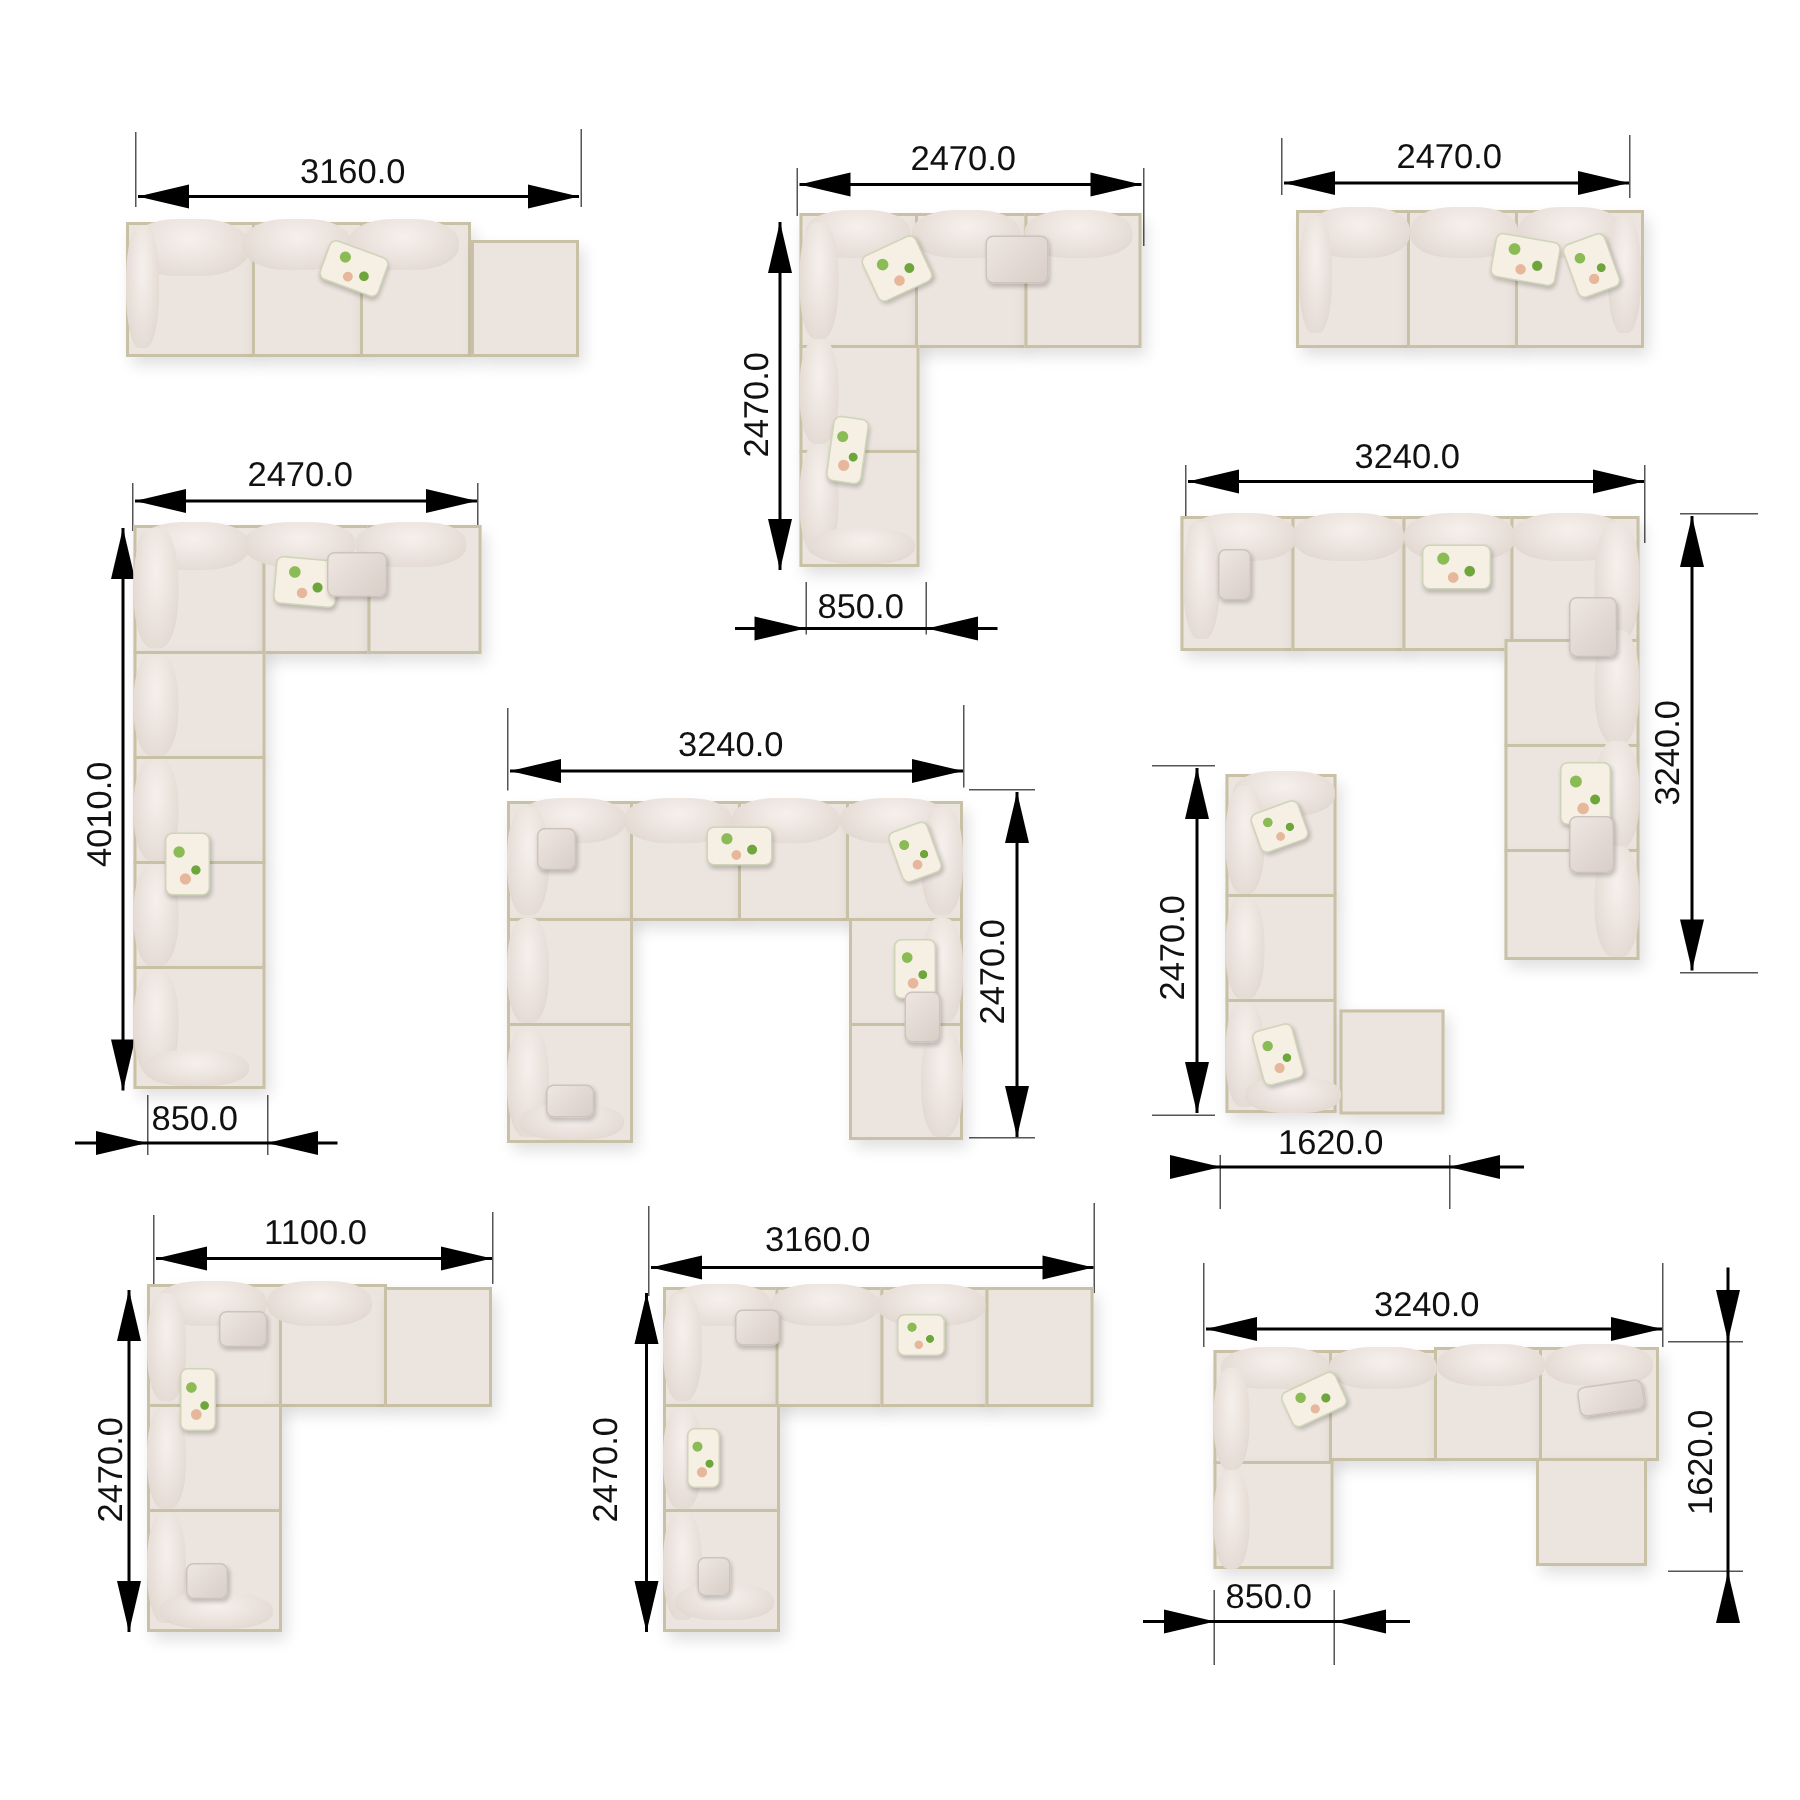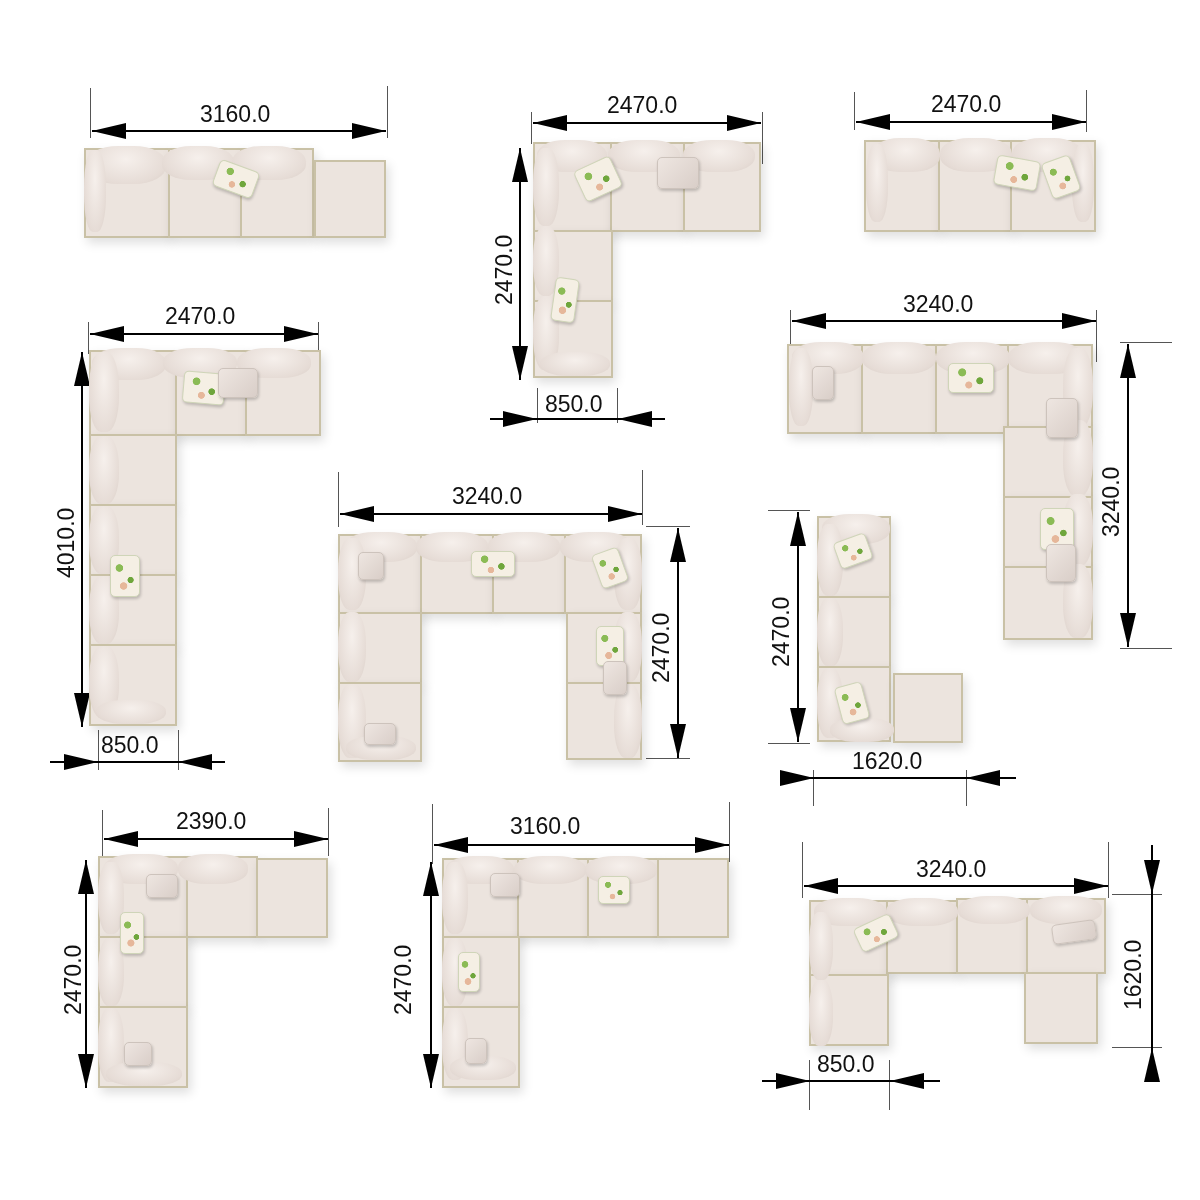--- a/index.html
+++ b/index.html
@@ -236,21 +236,21 @@
     <div class="pillow floral" style="left:836px;top:537px;width:32px;height:26px;transform:rotate(-20deg);"></div>
     <div class="pillow floral" style="left:838px;top:684px;width:26px;height:36px;transform:rotate(-15deg);"></div>
   </div>
 
   <div class="config">
     <div class="ext-line" style="left:102px;top:810px;width:1px;height:48px;"></div>
     <div class="ext-line" style="left:328px;top:808px;width:1px;height:48px;"></div>
     <div class="dim-line" style="left:104px;top:838px;width:224px;height:2px;"></div>
     <div class="arrow l" style="left:104px;top:831px;"></div>
     <div class="arrow r" style="left:294px;top:831px;"></div>
-    <div class="dim-label" style="left:176px;top:810px;">2390.0</div>
+    <div class="dim-label" style="left:176px;top:810px;">1100.0</div>
     <div class="dim-line" style="left:85px;top:860px;width:2px;height:228px;"></div>
     <div class="arrow u" style="left:78px;top:860px;"></div>
     <div class="arrow d" style="left:78px;top:1054px;"></div>
     <div class="dim-label v" style="left:62px;top:1015px;">2470.0</div>
     <div class="module" style="left:98px;top:856px;width:90px;height:82px;"></div>
     <div class="module" style="left:186px;top:856px;width:72px;height:82px;"></div>
     <div class="module" style="left:256px;top:858px;width:72px;height:80px;"></div>
     <div class="module" style="left:98px;top:936px;width:90px;height:72px;"></div>
     <div class="module" style="left:98px;top:1006px;width:90px;height:82px;"></div>
     <div class="back" style="left:104px;top:854px;width:74px;height:30px;"></div>

